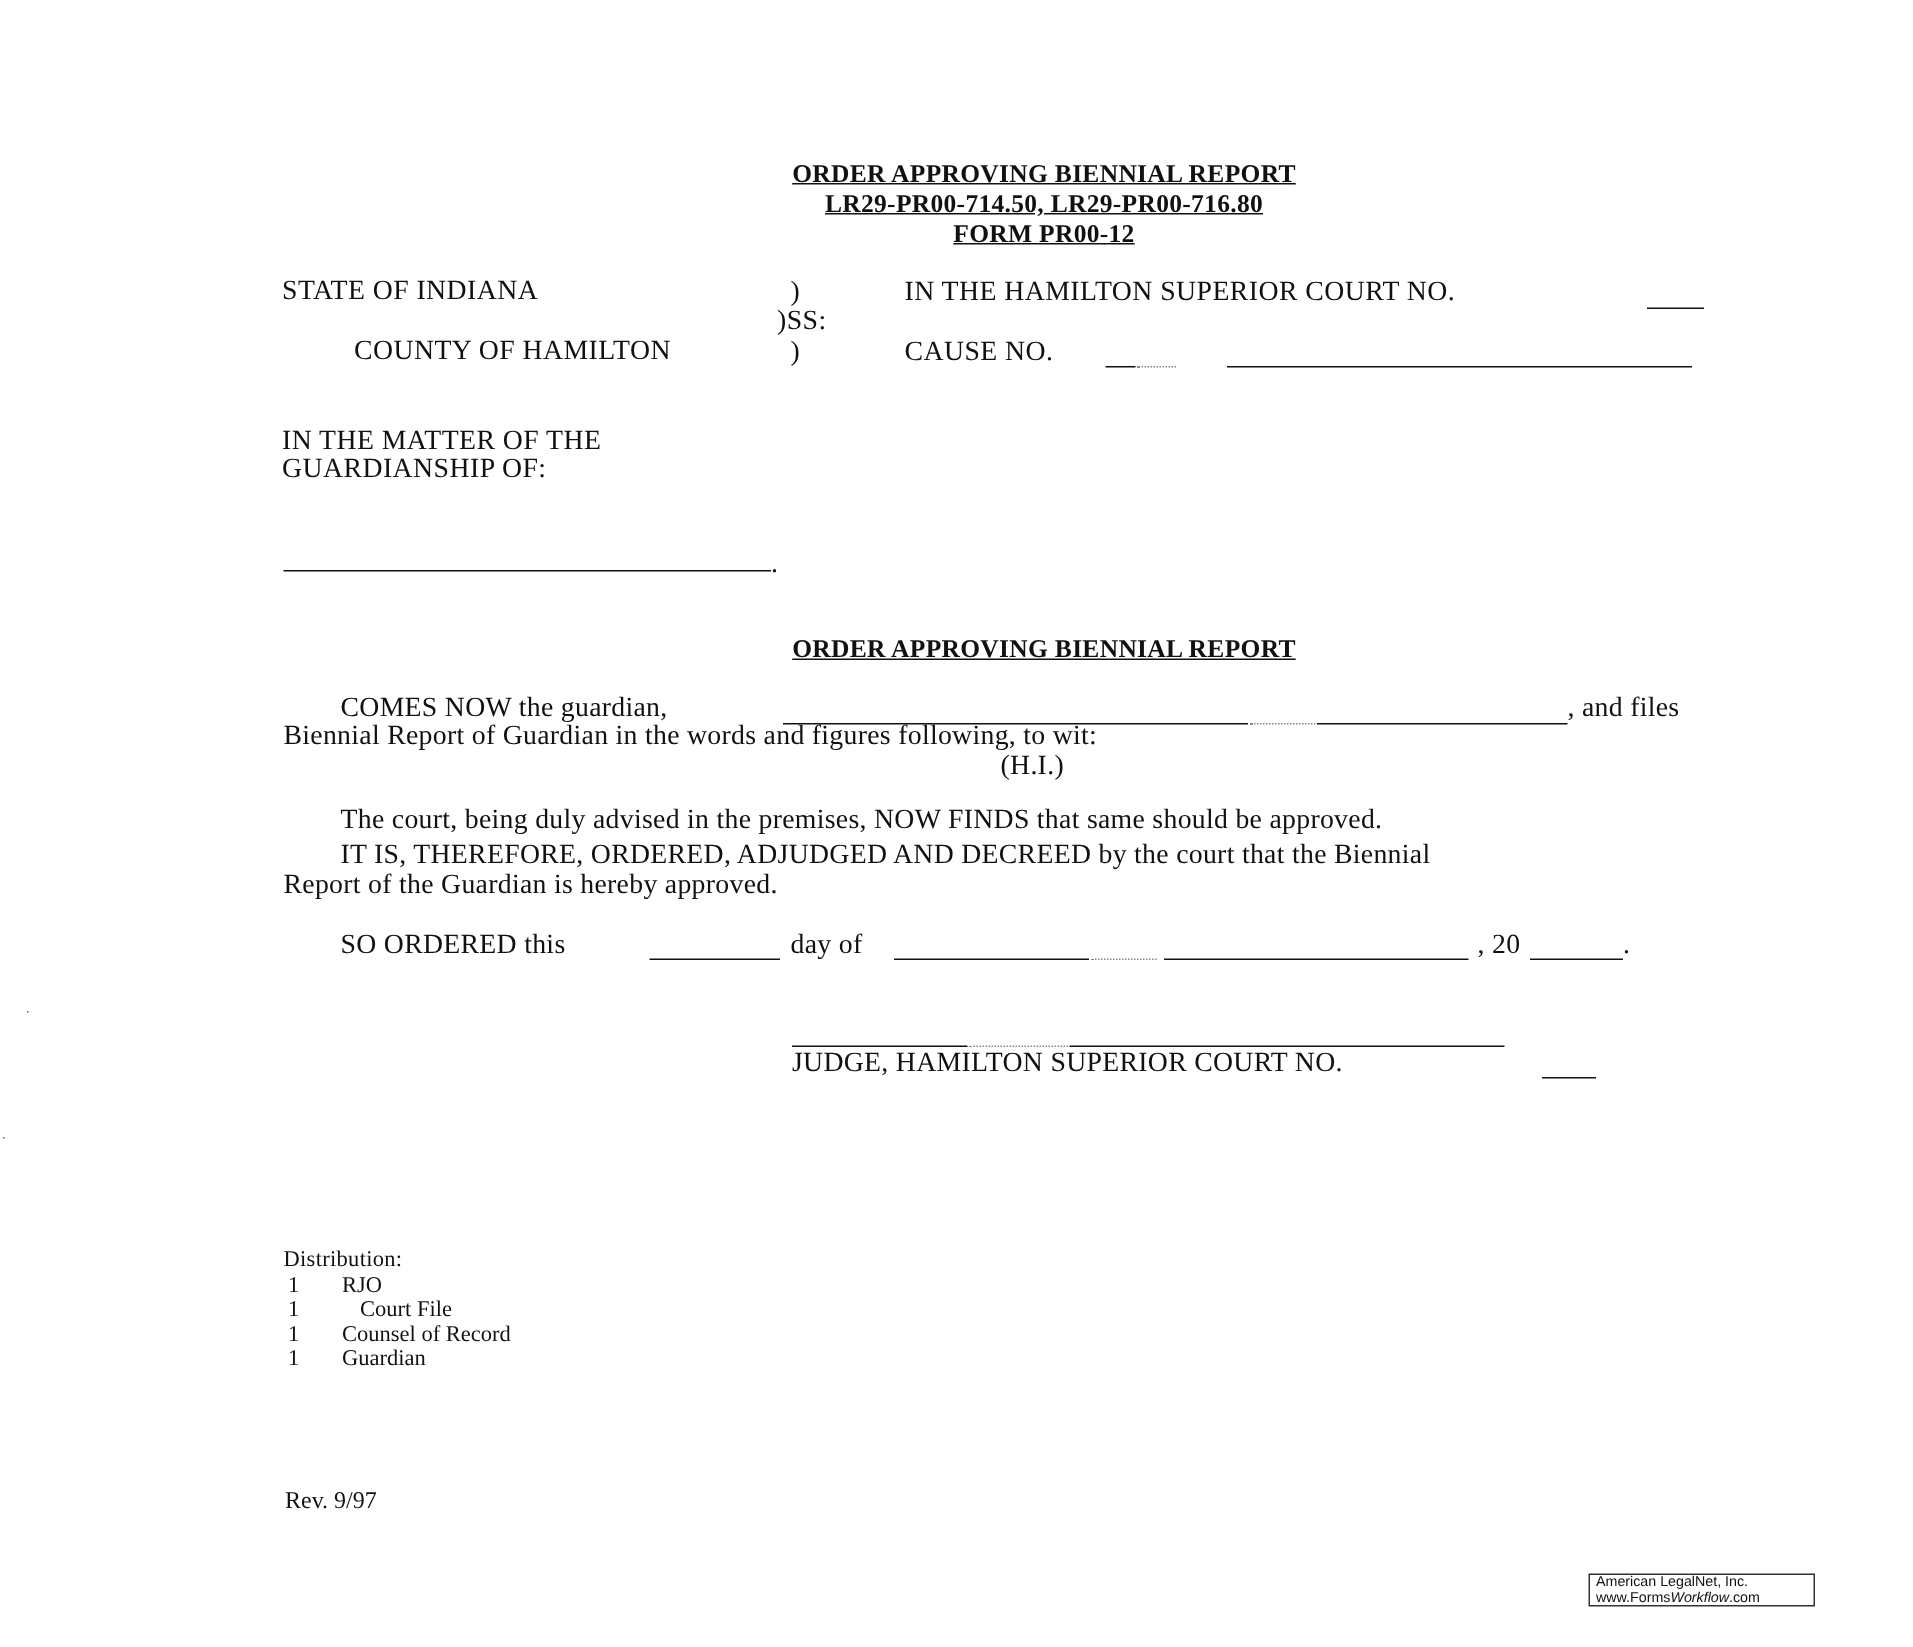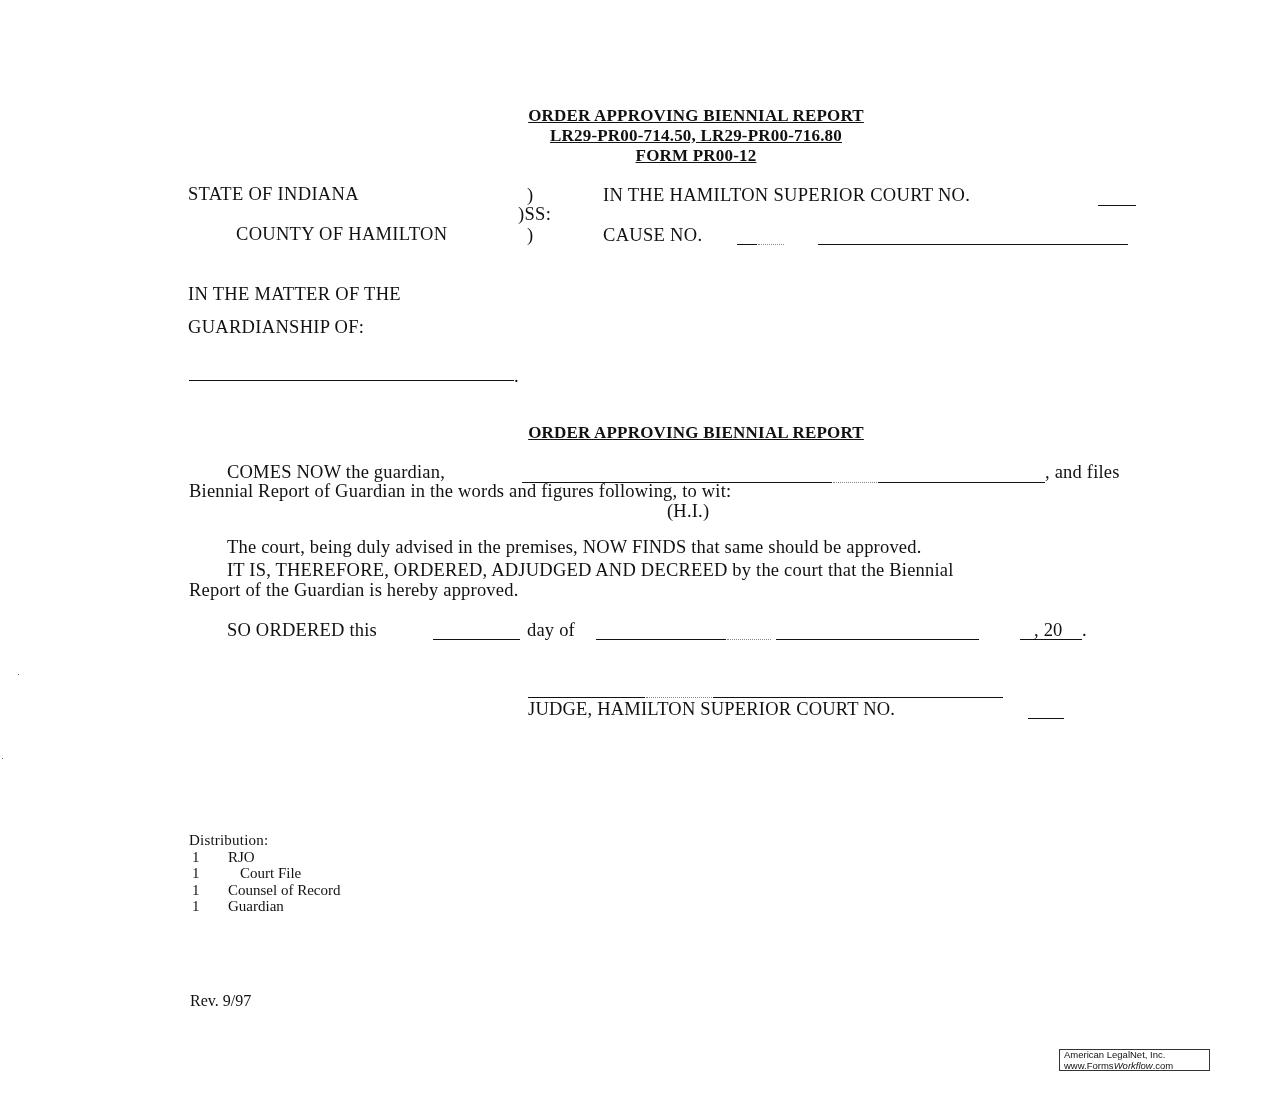--- a/index.html
+++ b/index.html
@@ -80,21 +80,21 @@
 <div class="hline" style="left:1098px; top:205px; width:38px;"><span></span></div>
 
 <div class="abs caption-text" style="left:603px; top:225px;">
   <span>CAUSE NO.</span>
 </div>
 <div class="hline" style="left:737px; top:244px; width:20px;"></div>
 <div class="dots" style="left:758px; top:244px; width:26px;"></div>
 <div class="hline" style="left:818px; top:244px; width:310px;"><span></span></div>
 
 <div class="abs caption-text" style="left:188px; top:284px;">IN THE MATTER OF THE</div>
-<div class="abs caption-text" style="left:188px; top:317px;">GUARDIANSHIP OF:</div>
+<div class="abs caption-text" style="left:188px; top:303px;">GUARDIANSHIP OF:</div>
 <div class="hline" style="left:189px; top:380px; width:325px;"><span></span></div>
 <div class="abs caption-text" style="left:514px; top:366px;">.</div>
 
 <div class="abs title" style="top:423px;">ORDER APPROVING BIENNIAL REPORT</div>
 
 <div class="abs body-text" style="left:227px; top:462px;">COMES NOW the guardian,</div>
 <div class="hline" style="left:522px; top:482px; width:310px;"><span></span></div>
 <div class="dots" style="left:833px; top:482px; width:44px;"></div>
 <div class="hline" style="left:878px; top:482px; width:167px;"></div>
 <div class="abs body-text" style="left:1045px; top:462px;">, and files</div>
@@ -104,21 +104,21 @@
 
 <div class="abs body-text" style="left:227px; top:560px;">IT IS, THEREFORE, ORDERED, ADJUDGED AND DECREED by the court that the Biennial</div>
 <div class="abs body-text" style="left:189px; top:580px;">Report of the Guardian is hereby approved.</div>
 
 <div class="abs body-text" style="left:227px; top:620px;">SO ORDERED this</div>
 <div class="hline" style="left:433px; top:639px; width:87px;"><span></span></div>
 <div class="abs body-text" style="left:527px; top:620px;">day of</div>
 <div class="hline" style="left:596px; top:639px; width:130px;"><span></span></div>
 <div class="dots" style="left:727px; top:639px; width:44px;"></div>
 <div class="hline" style="left:776px; top:639px; width:203px;"></div>
-<div class="abs body-text" style="left:1034px; top:620px;">, 20</div>
+<div class="abs body-text" style="left:985px; top:620px;">, 20</div>
 <div class="hline" style="left:1020px; top:639px; width:62px;"><span></span></div>
 <div class="abs body-text" style="left:1082px; top:620px;">.</div>
 
 <div class="hline" style="left:528px; top:697px; width:117px;"></div>
 <div class="dots" style="left:646px; top:697px; width:66px;"></div>
 <div class="hline" style="left:713px; top:697px; width:290px;"></div>
 <div class="abs body-text" style="left:528px; top:699px;">JUDGE, HAMILTON SUPERIOR COURT NO.</div>
 <div class="hline" style="left:1028px; top:718px; width:36px;"><span></span></div>
 
 <div class="abs small-text" style="left:189px; top:832px;">Distribution:</div>

